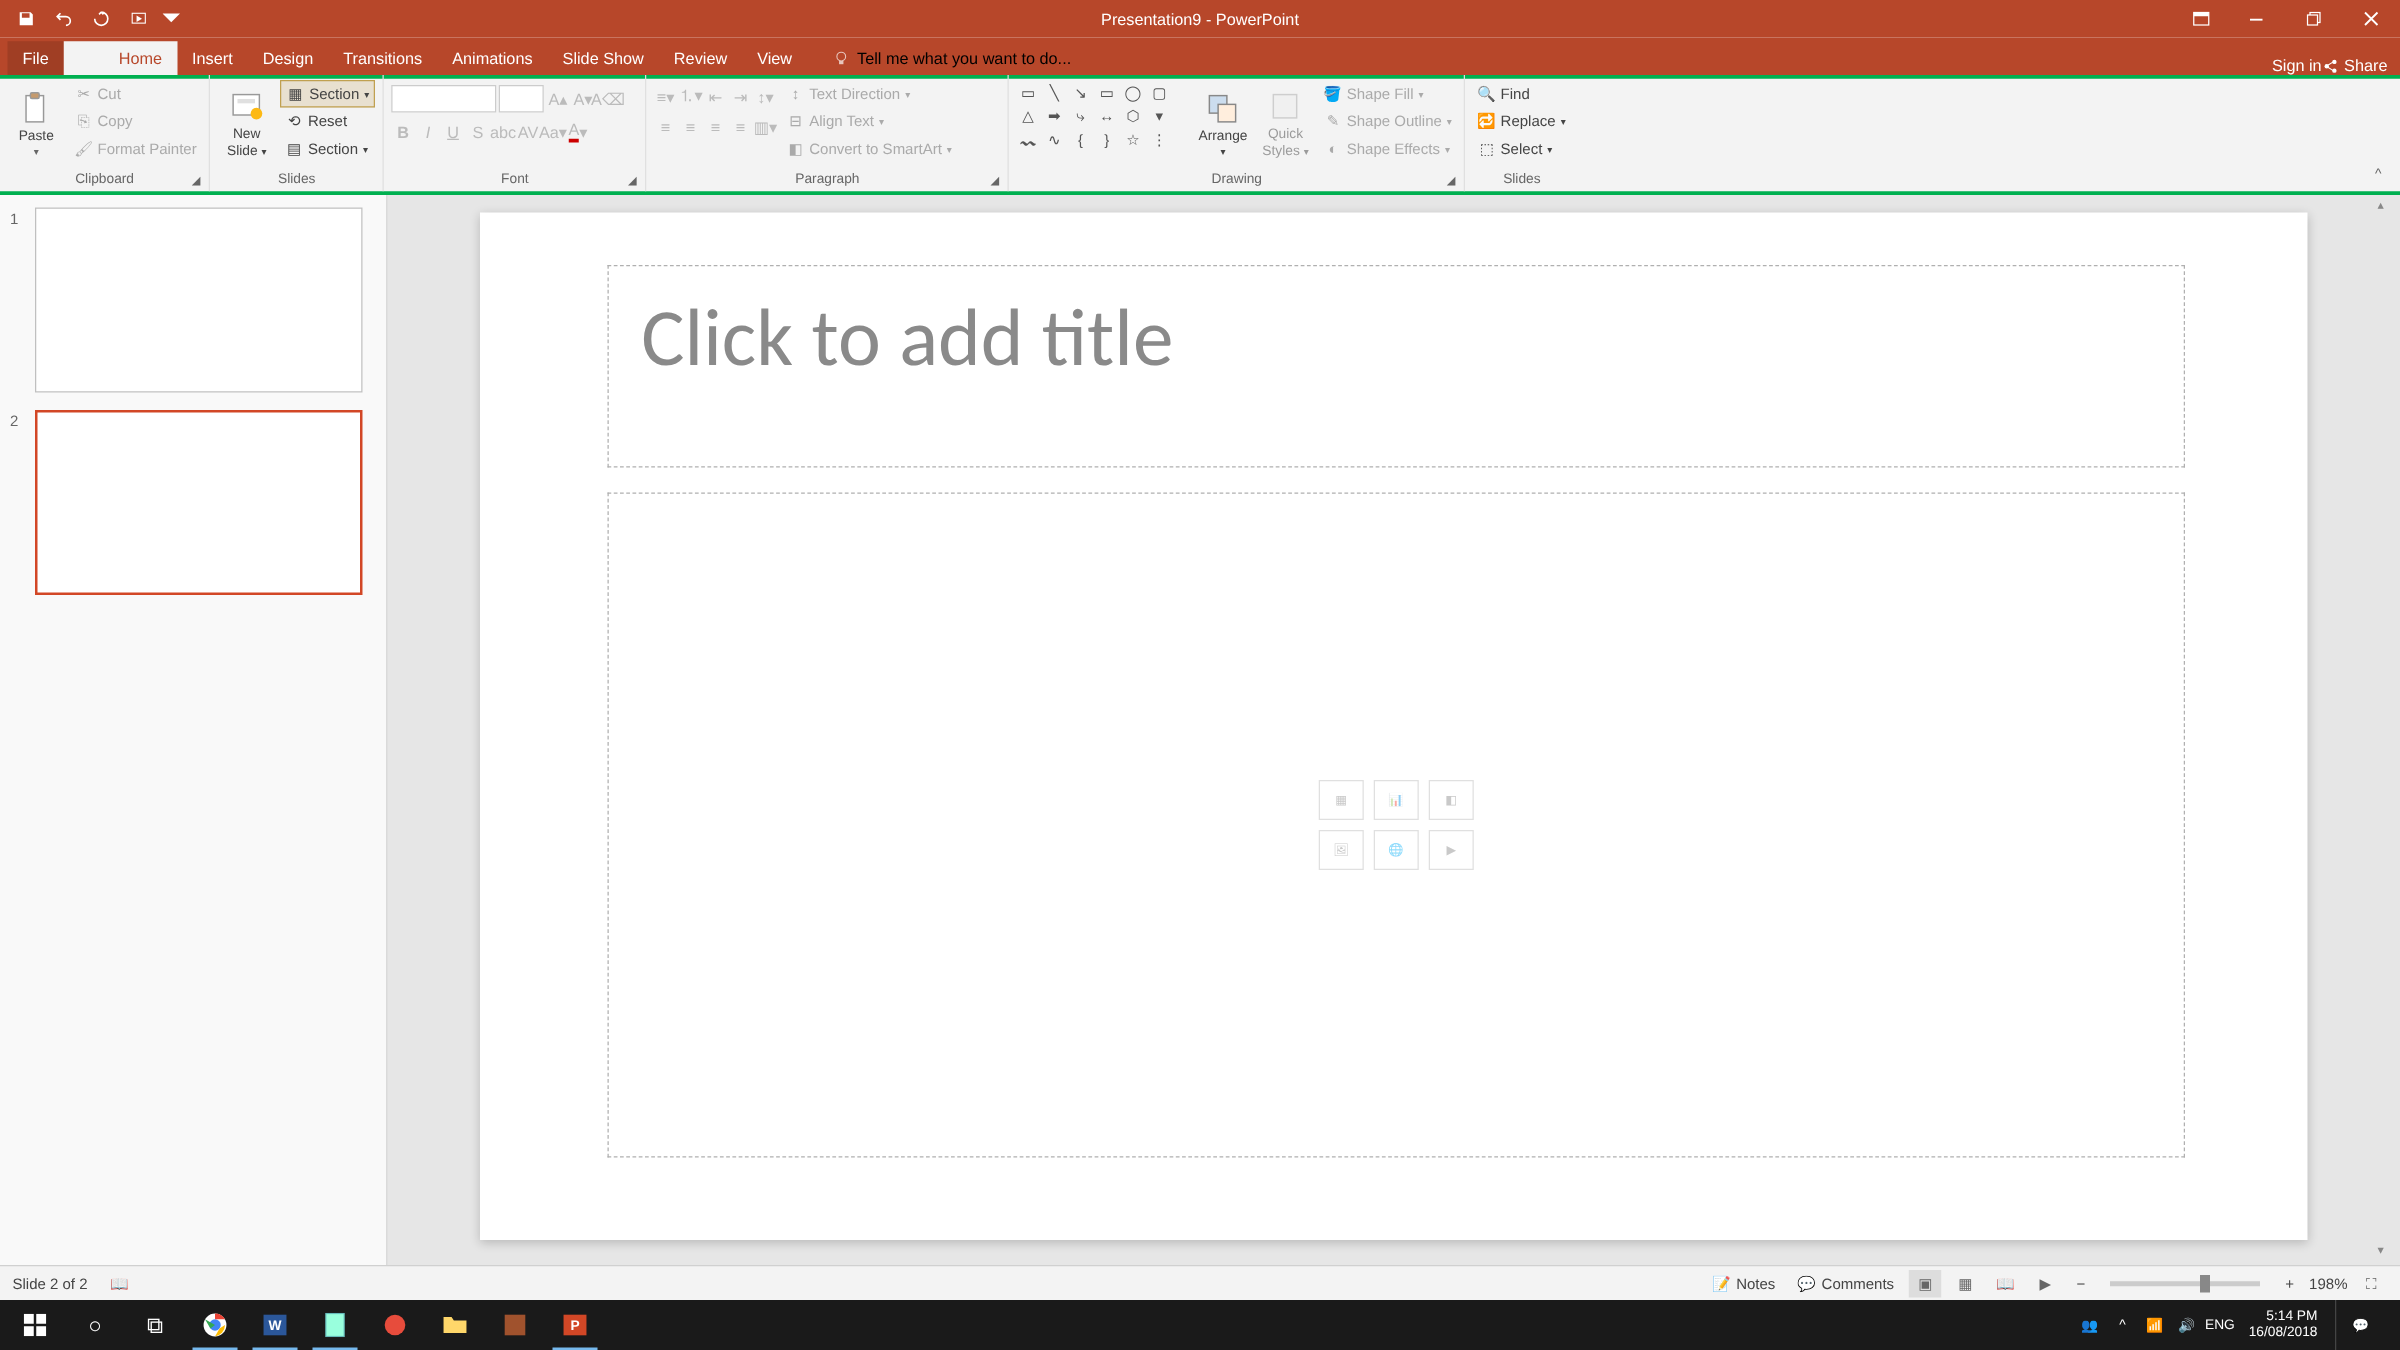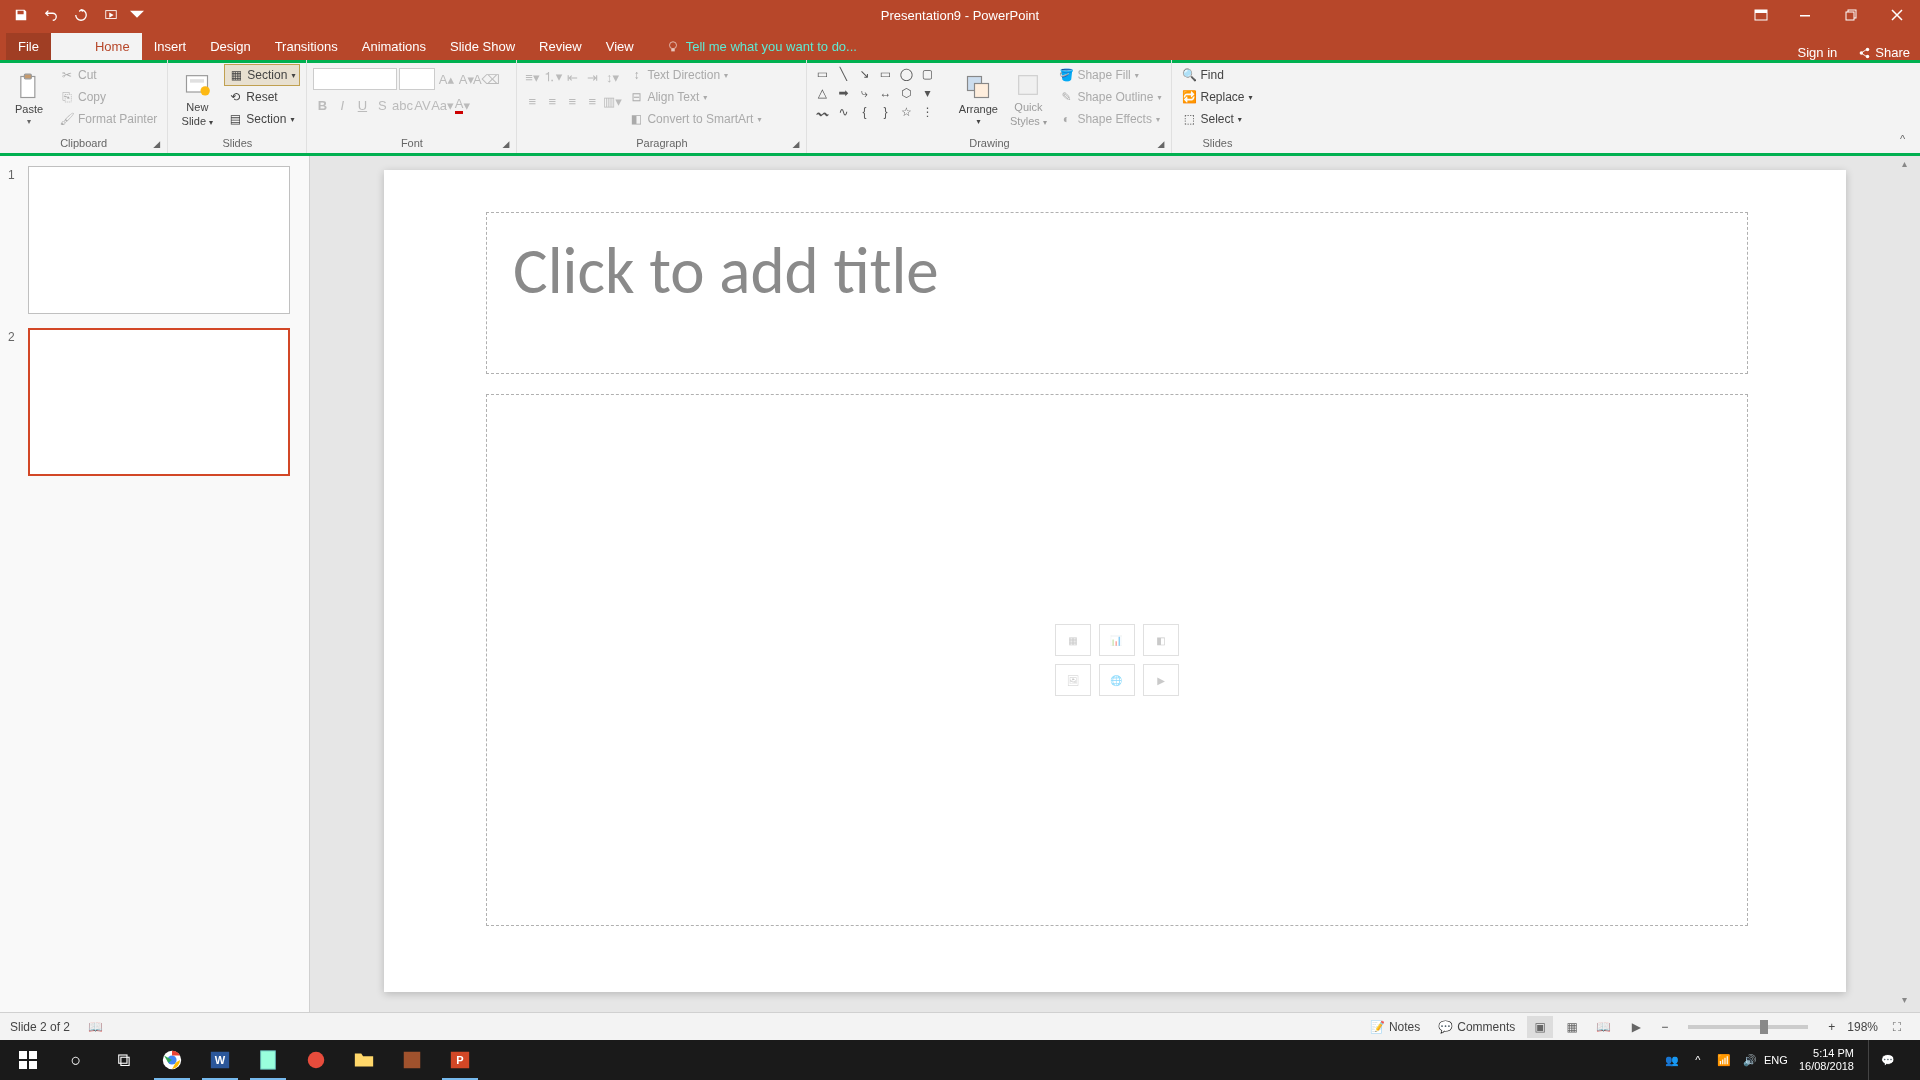--- a/index.html
+++ b/index.html
@@ -13,22 +13,22 @@
 .title-text { position: absolute; left: 50%; transform: translateX(-50%); font-size: 13px; }
 .window-controls { margin-left: auto; display: flex; }
 .window-btn { width: 46px; height: 30px; display: flex; align-items: center; justify-content: center; cursor: pointer; }
 .ribbon-display { width: 34px; height: 30px; display:flex; align-items:center; justify-content:center; margin-right:4px; cursor:pointer; }
 
 
 .tab-strip { height: 30px; background: #b7472a; display: flex; align-items: flex-end; padding-left: 6px; text-align: center; }
 .tab { padding: 6px 12px; color: #fff; font-size: 13px; cursor: pointer; }
 .tab.file { background: #a03e24; }
 .tab.active { background: #f3f3f3; color: #b7472a; padding-left: 44px; }
-.tell-me { display: flex; align-items: center; gap: 6px; margin-left: 10px; color: #5eead4; font-size: 13px; padding: 6px 10px; }
-.tab-right { margin-left: auto; display: flex; align-items: center; padding-right: 10px; gap: 20px; }
+.tell-me { display: flex; align-items: center; gap: 6px; margin-left: 10px; color: #000000; font-size: 13px; padding: 6px 10px; }
+.tab-right { margin-left: auto; display: flex; align-items: center; padding-right: 10px; gap: 0; }
 .signin, .share { color: #fff; font-size: 13px; cursor: pointer; display:flex; align-items:center; gap:4px; }
 
 
 .ribbon { height: 96px; background: #f3f3f3; border-bottom: 3px solid #00b050; display: flex; position: relative; }
 .ribbon-topline { position:absolute; top:0; left:0; right:0; height:3px; background:#00b050; }
 .group { border-right: 1px solid #e0e0e0; padding: 4px 6px 2px 6px; display: flex; flex-direction: column; position: relative; height: 93px; }
 .group-content { flex: 1; display: flex; align-items: flex-start; gap: 4px; }
 .group-label { font-size: 11px; color: #666; text-align: center; padding-bottom: 2px; }
 .group-launcher { position: absolute; right: 2px; bottom: 2px; width: 12px; height: 12px; color: #666; font-size: 9px; cursor: pointer; }
 .big-btn { display: flex; flex-direction: column; align-items: center; justify-content: center; width: 46px; height: 70px; cursor: pointer; font-size: 11px; color: #444; gap: 2px; }

